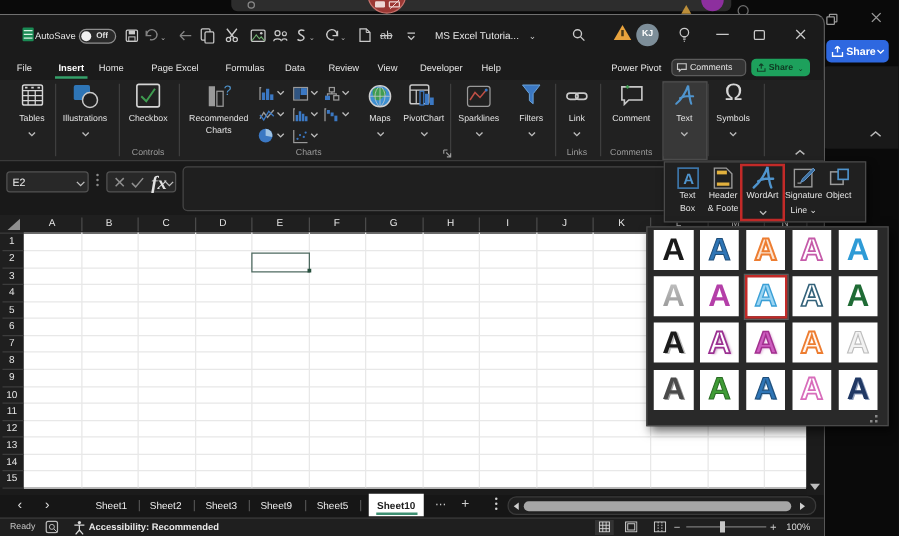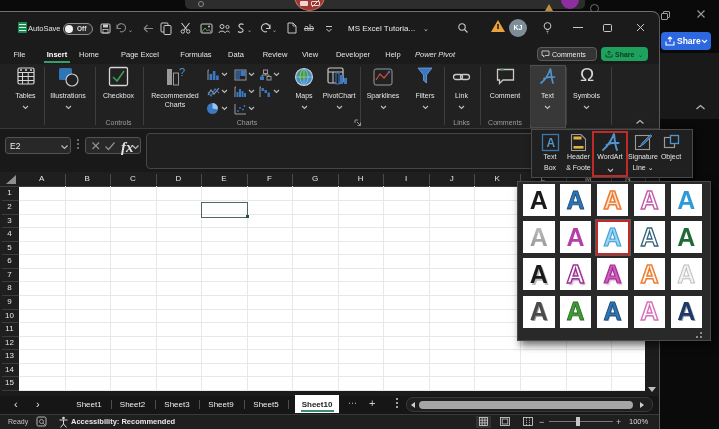--- a/index.html
+++ b/index.html
@@ -135,21 +135,21 @@
 <div class="a" style="left:310px;top:49.5px;width:0;height:0;overflow:visible;">
       <div style="position:absolute;left:-100px;top:0;width:200px;text-align:center;font-size:7.5px;color:#e4e4e4;font-weight:normal;white-space:nowrap;letter-spacing:normal;">View</div>
     </div>
 <div class="a" style="left:353px;top:49.5px;width:0;height:0;overflow:visible;">
       <div style="position:absolute;left:-100px;top:0;width:200px;text-align:center;font-size:7.5px;color:#e4e4e4;font-weight:normal;white-space:nowrap;letter-spacing:normal;">Developer</div>
     </div>
 <div class="a" style="left:393px;top:49.5px;width:0;height:0;overflow:visible;">
       <div style="position:absolute;left:-100px;top:0;width:200px;text-align:center;font-size:7.5px;color:#e4e4e4;font-weight:normal;white-space:nowrap;letter-spacing:normal;">Help</div>
     </div>
 <div class="a" style="left:441px;top:49.5px;width:0;height:0;overflow:visible;">
-      <div style="position:absolute;left:-100px;top:0;width:188px;text-align:center;font-size:7.5px;color:#e4e4e4;font-weight:normal;white-space:nowrap;letter-spacing:normal;font-style:italic;">Power Pivot</div>
+      <div style="position:absolute;left:-100px;top:0;width:188px;text-align:right;font-size:7.5px;color:#e4e4e4;font-weight:normal;white-space:nowrap;letter-spacing:normal;">Power Pivot</div>
     </div>
 <div class="a" style="left:44px;top:60.5px;width:26px;height:2px;background:#35a06a;"></div>
 <div class="a" style="left:537px;top:47px;width:60px;height:14px;background:#343434;border:1px solid #5c5c5c;border-radius:4px;"></div>
 <svg class="a" style="left:541px;top:50px;" width="9" height="8" viewBox="0 0 9 8">
       <path d="M1 1 L8 1 L8 5.5 L4 5.5 L2.5 7 L2.5 5.5 L1 5.5 Z" fill="none" stroke="#c9c9c9" stroke-width="0.9"></path>
     </svg>
 <div class="a" style="left:552px;top:50.5px;font-size:7px;color:#e8e8e8;font-weight:normal;white-space:nowrap;letter-spacing:normal;">Comments</div>
 <div class="a" style="left:601px;top:47px;width:47px;height:14px;background:#1da15c;border-radius:4px;"></div>
 <svg class="a" style="left:605px;top:50px;" width="8" height="8" viewBox="0 0 8 8">
       <path d="M1 4.5 L1 7 L7 7 L7 4.5 M4 1 L4 5 M4 1 L2.3 2.7 M4 1 L5.7 2.7" fill="none" stroke="#103f26" stroke-width="0.9"></path>

